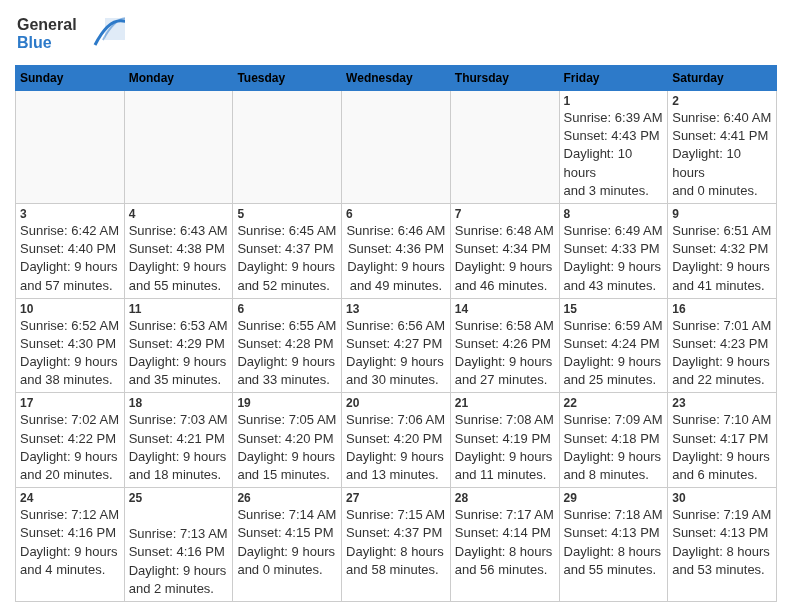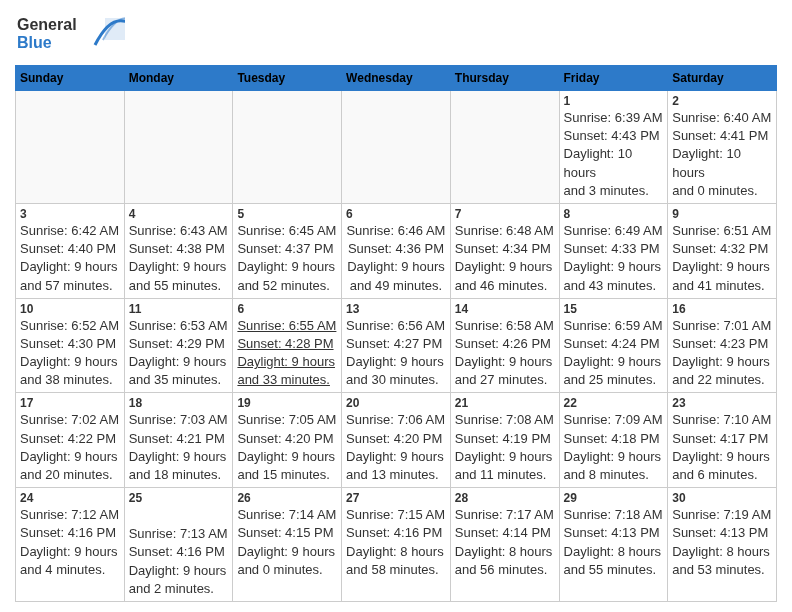--- a/index.html
+++ b/index.html
@@ -192,21 +192,21 @@
           </td>
           <td>
             <span class="day-num">11</span>
             <div class="day-info" style="white-space: pre-line;">Sunrise: 6:53 AM
 Sunset: 4:29 PM
 Daylight: 9 hours
 and 35 minutes.</div>
           </td>
           <td>
             <span class="day-num">6</span>
-            <div class="day-info" style="white-space: pre-line; text-decoration: underline;">Sunrise: 6:55 AM
+            <div class="day-info" style="white-space: pre-line;">Sunrise: 6:55 AM
 Sunset: 4:28 PM
 Daylight: 9 hours
 and 33 minutes.</div>
           </td>
           <td>
             <span class="day-num">13</span>
             <div class="day-info" style="white-space: pre-line;">Sunrise: 6:56 AM
 Sunset: 4:27 PM
 Daylight: 9 hours
 and 30 minutes.</div>
@@ -302,21 +302,21 @@
           <td>
             <span class="day-num">26</span>
             <div class="day-info" style="white-space: pre-line;">Sunrise: 7:14 AM
 Sunset: 4:15 PM
 Daylight: 9 hours
 and 0 minutes.</div>
           </td>
           <td>
             <span class="day-num">27</span>
             <div class="day-info" style="white-space: pre-line;">Sunrise: 7:15 AM
-Sunset: 4:16 PM
+Sunset: 4:37 PM
 Daylight: 8 hours
 and 58 minutes.</div>
           </td>
           <td>
             <span class="day-num">28</span>
             <div class="day-info" style="white-space: pre-line;">Sunrise: 7:17 AM
 Sunset: 4:14 PM
 Daylight: 8 hours
 and 56 minutes.</div>
           </td>

